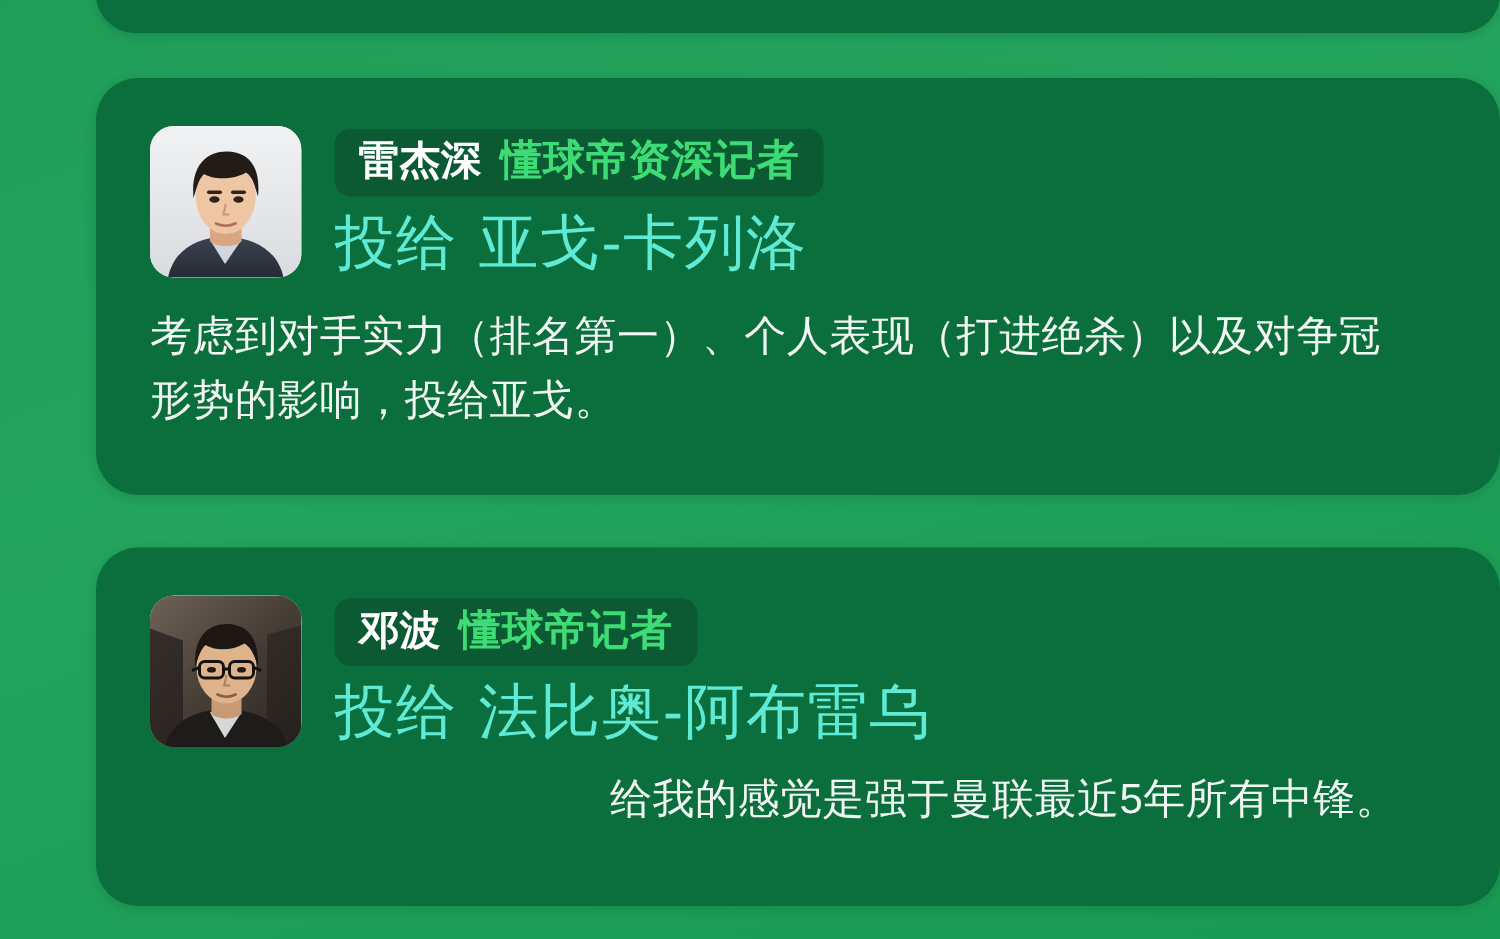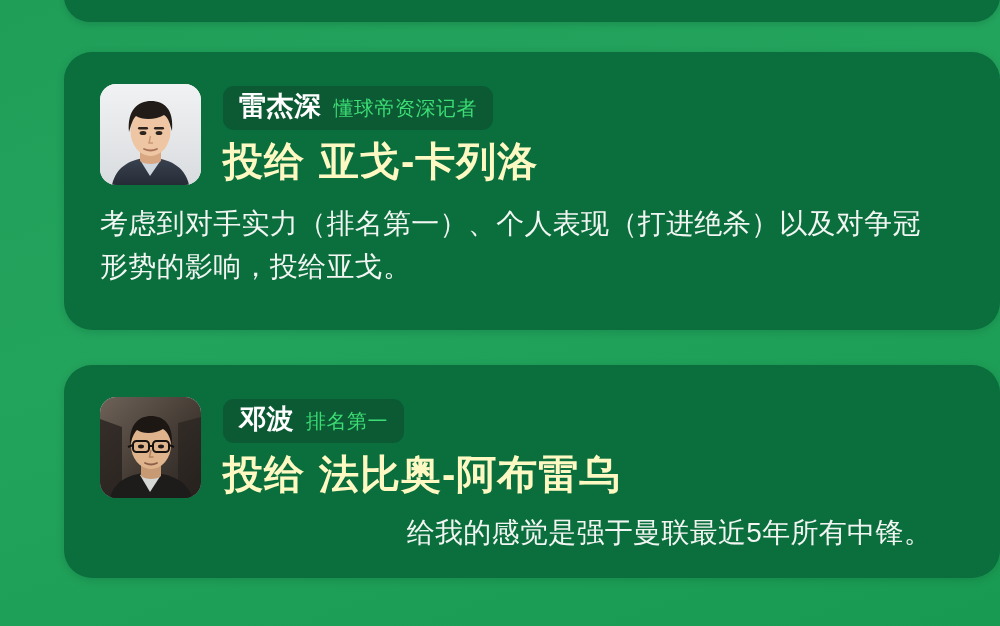--- a/index.html
+++ b/index.html
@@ -40,21 +40,21 @@
   .card {
     position: absolute;
     left: 32px;
     width: 936px;
     background: #0a6e3d;
     border-radius: 28px;
     box-shadow: 0 2px 8px rgba(0, 50, 25, 0.18);
     box-sizing: border-box;
   }
   .card-1 { top: 52px;  height: 278px; }
-  .card-2 { top: 365px; height: 213px; }
+  .card-2 { top: 365px; height: 239px; }
 
   
   .card-head {
     display: flex;
     align-items: flex-start;
     padding: 32px 0 0 36px;
   }
 
   .avatar {
     width: 101px;
@@ -84,36 +84,35 @@
   }
   .badge-name {
     color: #ffffff;
     font-size: 27px;
     font-weight: bold;
     letter-spacing: 0.5px;
     line-height: 1.1;
   }
   .badge-role {
     color: #3ddc74;
-    font-size: 20px;
-    font-weight: normal;
+    font-size: 28px;
+    font-weight: bold;
     letter-spacing: 0.5px;
     line-height: 1.1;
     text-align: center;
   }
 
   .headline {
     margin-top: 9px;
-    color: #fef9c3;
+    color: #5eead4;
     font-size: 40px;
-    font-weight: bold;
+    font-weight: normal;
     letter-spacing: 1px;
     line-height: 1.12;
     white-space: nowrap;
-    text-align: center;
   }
   .headline .hl-action { margin-right: 14px; }
 
   
   .card-body {
     padding: 18px 68px 0 36px;
     color: #f2f6f3;
     font-size: 28px;
     line-height: 1.52;
     letter-spacing: 0.3px;
@@ -218,21 +217,21 @@
           <ellipse cx="61" cy="49.5" rx="3" ry="1.9" fill="#201a16"></ellipse>
 
           <path d="M51 53 L49.5 60 L53.5 60" fill="none" stroke="#b2825e" stroke-width="1.4"></path>
           <path d="M45 66 Q51 69 57 66" fill="none" stroke="#8d5f48" stroke-width="1.8" stroke-linecap="round"></path>
         </svg>
       </div>
 
       <div class="head-text">
         <div class="badge">
           <span class="badge-name">邓波</span>
-          <span class="badge-role">排名第一</span>
+          <span class="badge-role">懂球帝记者</span>
         </div>
         <div class="headline">
           <span class="hl-action">投给</span><span class="hl-target">法比奥-阿布雷乌</span>
         </div>
       </div>
 
     </div>
     <div class="card-body">给我的感觉是强于曼联最近5年所有中锋。</div>
   </div>
 

